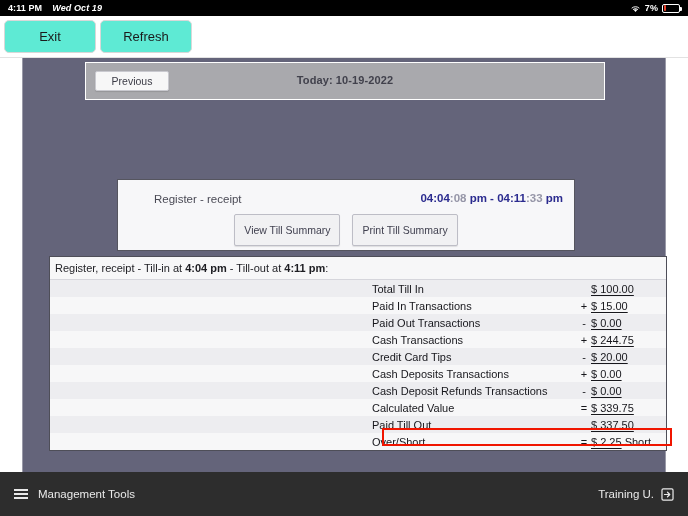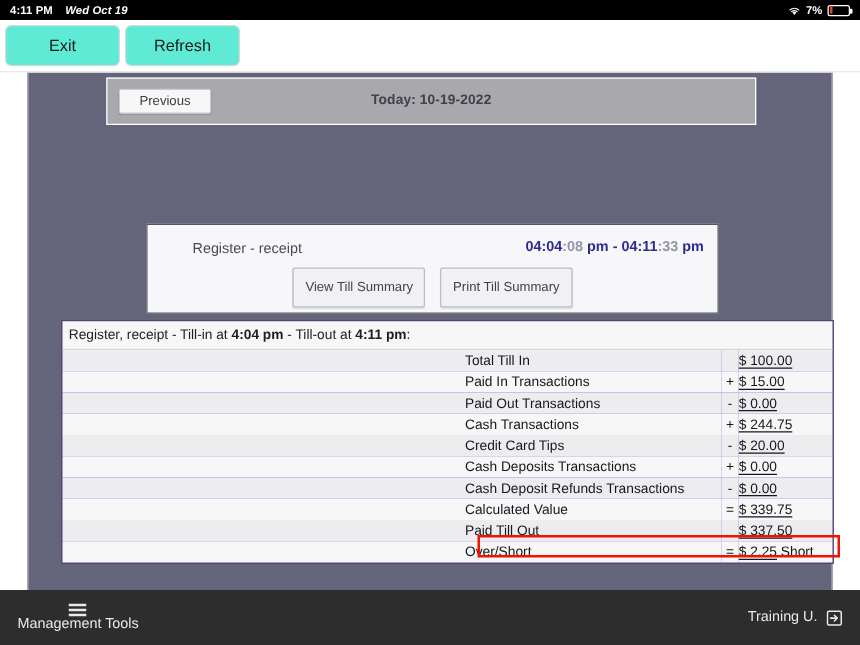--- a/index.html
+++ b/index.html
@@ -202,21 +202,21 @@
   .bottombar {
     position: absolute;
     left: 0; top: 472px;
     width: 688px; height: 44px;
     background: #2d2d2d;
     display: flex; align-items: center;
     padding: 0 14px;
     color: #e9e9e9;
     font-size: 11.5px;
   }
-  .bb-left { display: flex; align-items: center; cursor: pointer; flex-direction: column; }
+  .bb-left { display: flex; align-items: center; gap: 10px; cursor: pointer; }
   .hamburger { display: inline-flex; flex-direction: column; gap: 2.5px; }
   .hamburger i { display: block; width: 14px; height: 1.6px; background: #e9e9e9; }
   .bb-right { margin-left: auto; display: flex; align-items: center; gap: 7px; }
   .logout-icon { display: inline-block; width: 13px; height: 13px; }
 </style>
 </head>
 <body>
 
 <div class="statusbar">
   <span class="sb-time">4:11 PM</span>

